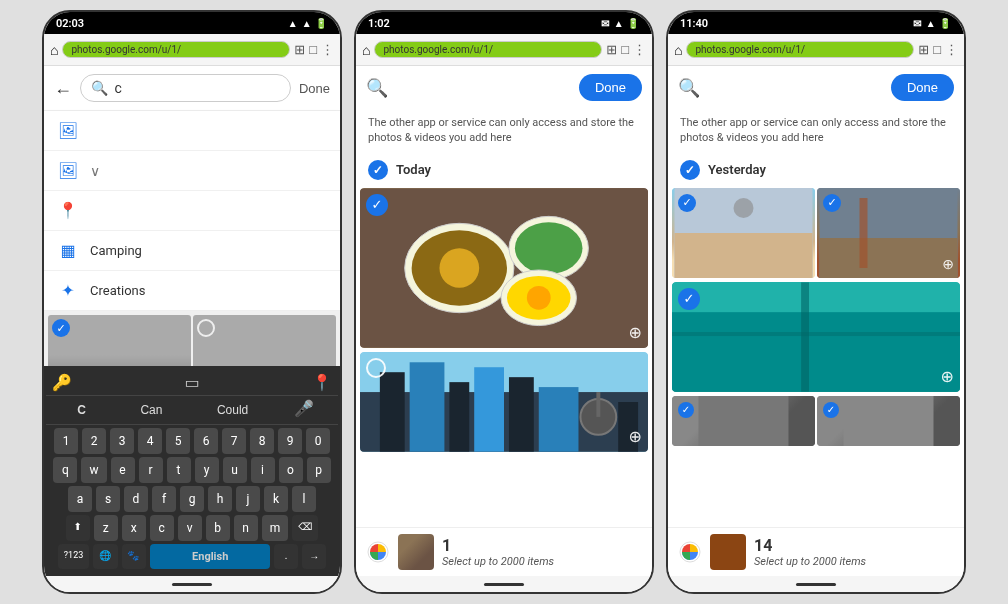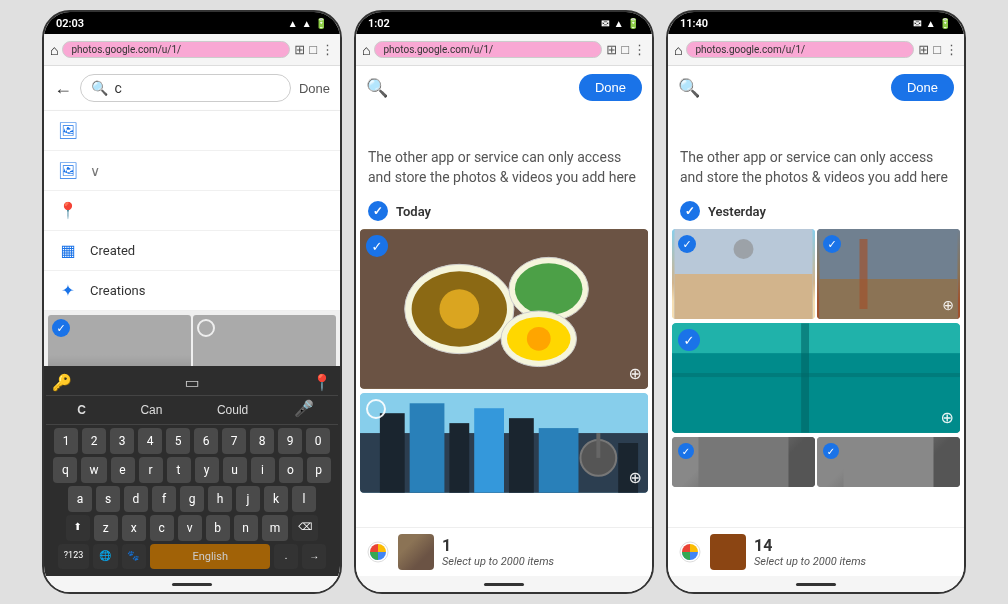--- a/index.html
+++ b/index.html
@@ -48,21 +48,21 @@
       background: #f5f5f5;
       border-bottom: 1px solid #ddd;
       padding: 4px 6px;
       display: flex;
       align-items: center;
       gap: 4px;
       height: 32px;
     }
     .browser-url {
       flex: 1;
-      background: #f9a8d4;
+      background: #84cc16;
       border: 1px solid #ccc;
       border-radius: 12px;
       font-size: 10px;
       color: #333;
       padding: 2px 8px;
       white-space: nowrap;
       overflow: hidden;
       text-overflow: ellipsis;
     }
     .browser-icons { display: flex; gap: 4px; font-size: 13px; color: #555; }
@@ -195,22 +195,23 @@
       text-align: center;
       cursor: pointer;
     }
     .key.special {
       background: #333;
       font-size: 10px;
       padding: 6px 6px;
     }
     .key.space {
       flex: 1;
-      background: #a16207;
+      background: #0369a1;
       max-width: 120px;
+      font-weight: bold;
     }
     .keyboard-tools {
       display: flex;
       justify-content: space-between;
       align-items: center;
       padding: 3px 6px;
       border-bottom: 1px solid #444;
     }
     .tool-icon { color: #ccc; font-size: 16px; }
 
@@ -228,24 +229,23 @@
       border: none;
       border-radius: 20px;
       padding: 6px 16px;
       font-size: 13px;
       cursor: pointer;
       margin-left: auto;
     }
 
     .info-bar {
       padding: 6px 12px 8px;
-      font-size: 14px;
+      font-size: 11px;
       color: #555;
       line-height: 1.4;
-      margin-top: 33px;
     }
 
     .section-header {
       display: flex;
       align-items: center;
       padding: 6px 12px;
       gap: 8px;
       font-size: 13px;
       font-weight: 600;
       color: #333;
@@ -440,21 +440,21 @@
       <div class="autocomplete-item">
         <span class="ac-icon icon-photo">🖼</span>
         <span class="ac-expand">∨</span>
       </div>
       <div class="autocomplete-item">
         <span class="ac-icon icon-location">📍</span>
         <span class="ac-expand"></span>
       </div>
       <div class="autocomplete-item">
         <span class="ac-icon icon-collage">▦</span>
-        <span class="ac-label">Created</span>
+        <span class="ac-label">Camping</span>
         <span class="ac-expand"></span>
       </div>
       <div class="autocomplete-item">
         <span class="ac-icon icon-creation">✦</span>
         <span class="ac-label">Creations</span>
         <span class="ac-expand"></span>
       </div>
     </div>
 
     <div class="photo-strip" style="background:#f0f0f0; padding:4px;">

